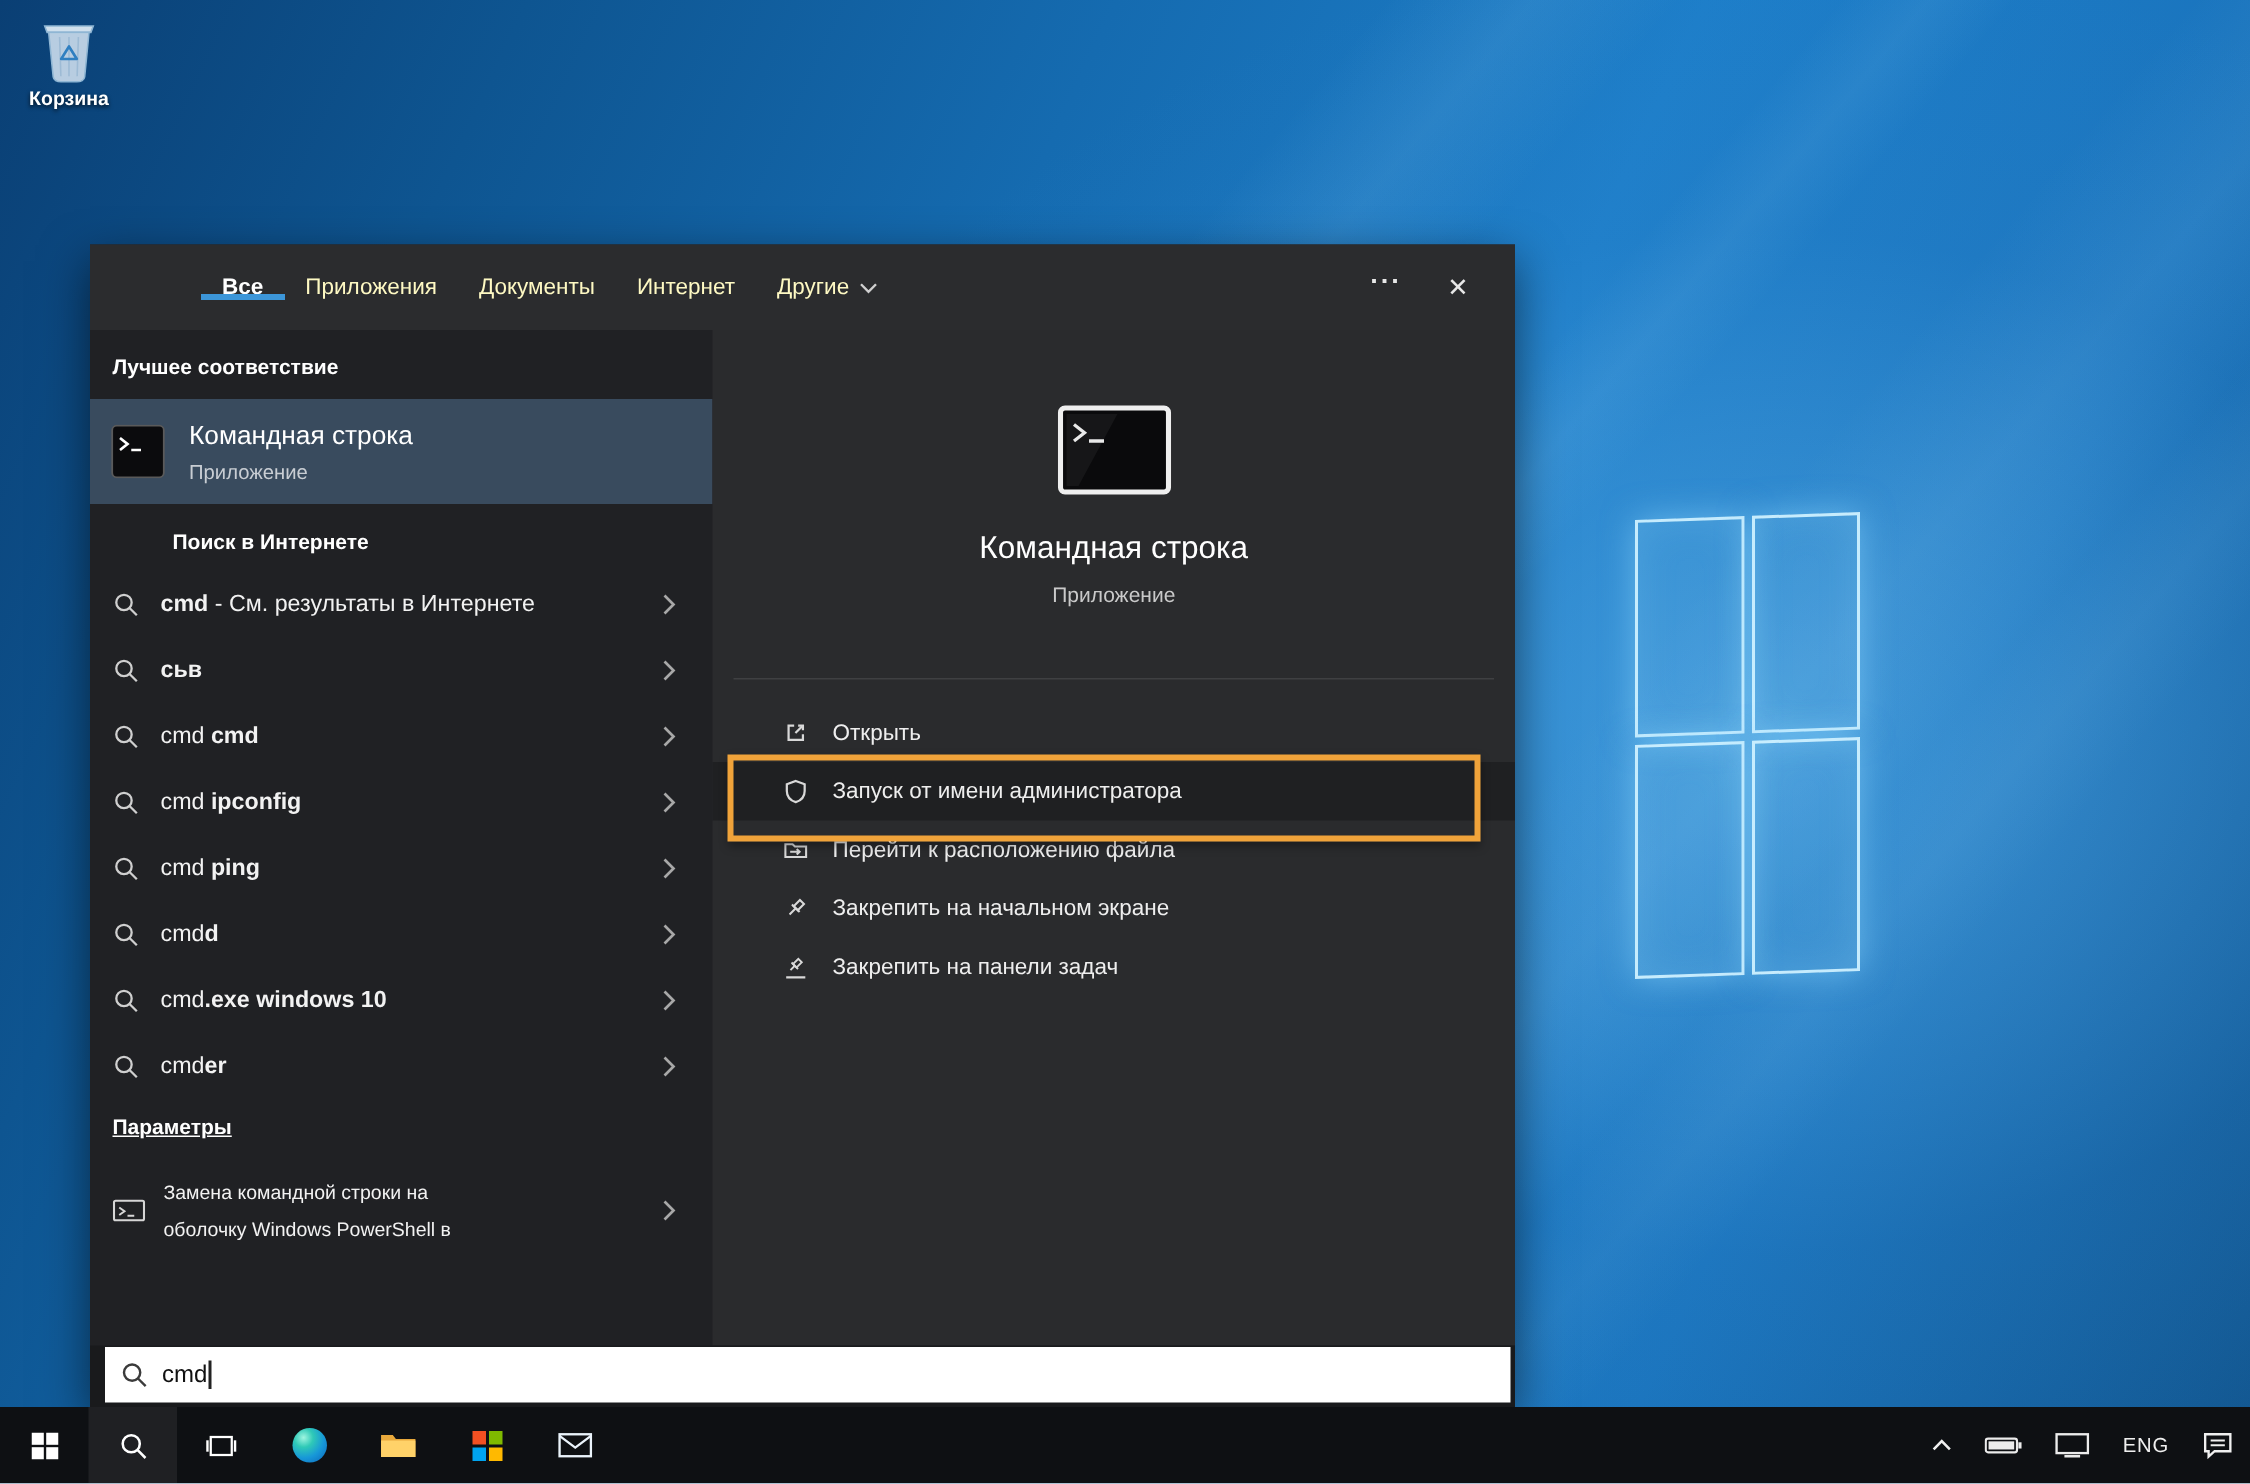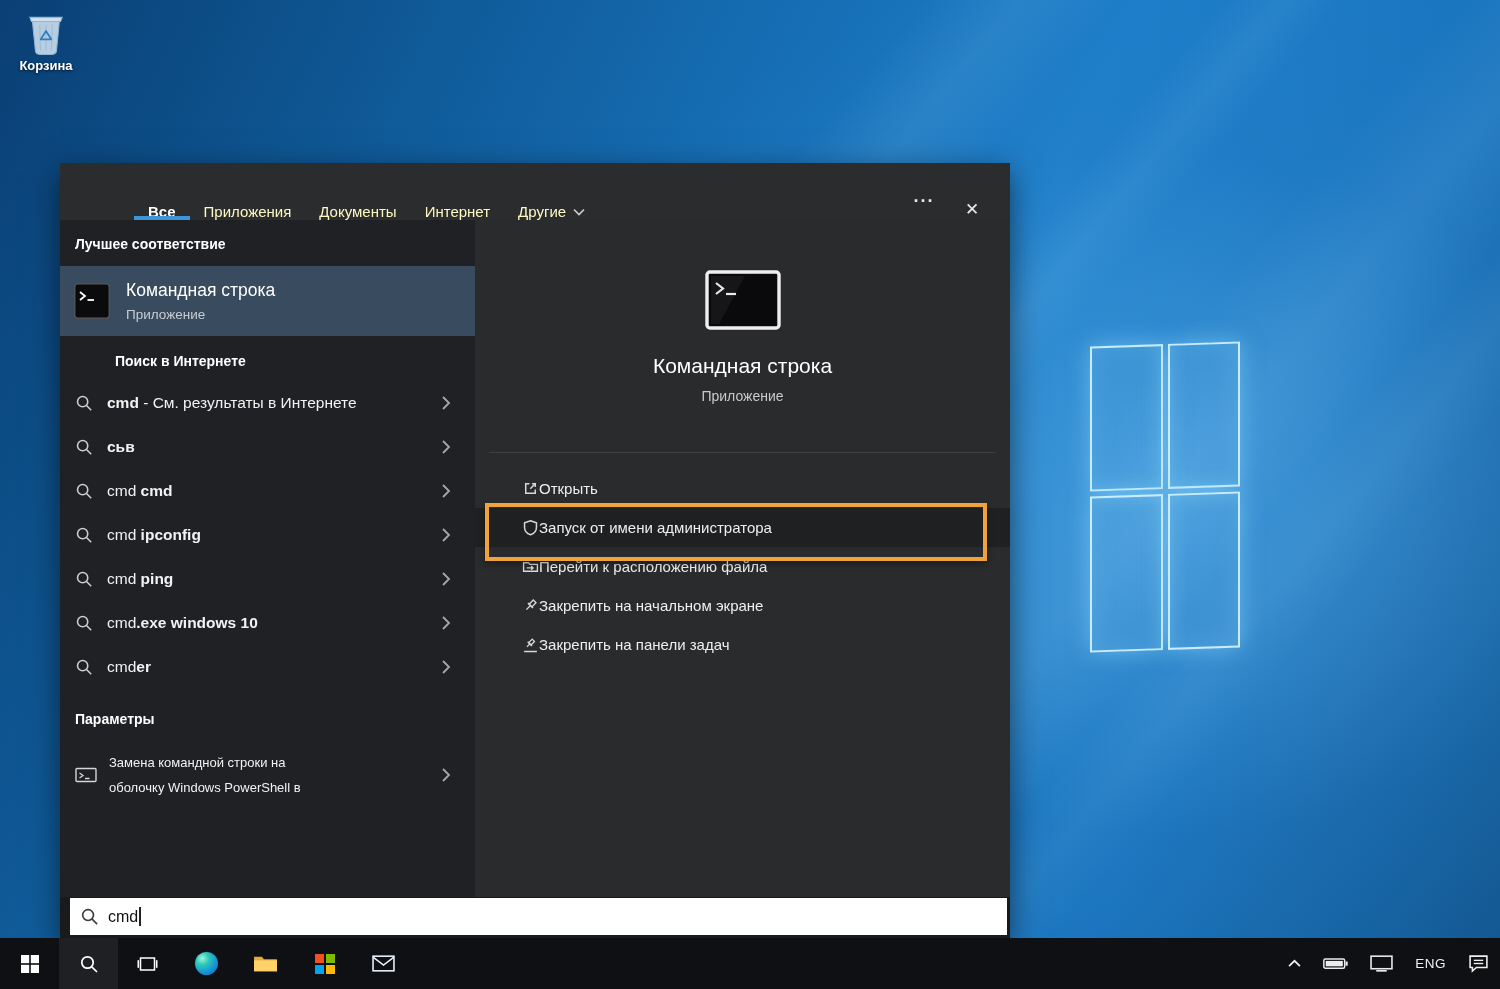--- a/index.html
+++ b/index.html
@@ -27,39 +27,39 @@
 
   
   .recycle { position:absolute; left:14px; top:8px; width:64px; text-align:center; cursor:pointer;font-weight:bold; }
   .recycle .lbl { display:block; margin-top:2px; color:#fff; font-size:13px;
     text-shadow:0 1px 3px rgba(0,0,0,.75); }
 
   
   .flyout { position:absolute; left:60px; top:163px; width:950px; height:775px;
     background:#202124; box-shadow:0 10px 30px rgba(0,0,0,.55); color:#fff; }
 
-  .tabbar { height:57px; background:#2b2c2e; display:flex; align-items:flex-end; padding-left:74px; }
+  .tabbar { height:57px; background:#2b2c2e; display:flex; align-items:center; padding-left:74px; }
   .tab { position:relative; display:flex; align-items:center; gap:7px; padding:0 14px;
     color:#fef9c3; font-size:15px; cursor:pointer; }
   .tab.active { color:#fff; font-weight:700; }
   .tab.active::after { content:""; position:absolute; left:0; right:0; bottom:0; height:4px; background:#3c96d9; }
   .tab .dchev { color:#cfcfcf; display:flex; }
   .tab-spacer { flex:1; }
   .tb-top-btn { width:48px; display:flex; align-items:center; justify-content:center;
     color:#e8e8e8; font-size:18px; cursor:pointer; }
   .tb-top-btn.close { margin-right:14px; font-size:17px; }
   .tb-top-btn.more { letter-spacing:1px; font-weight:700; padding-bottom:8px; }
 
   .flyout-body { display:flex; height:677px; }
 
   
   .leftcol { width:415px; background:#202124; }
   .sec-h { margin:16px 0 0 15px; font-size:14px; font-weight:700; color:#fff; }
   .sec-h.web { margin-top:17px;padding-left:40px; }
-  .sec-h.params { margin-top:22px; }
+  .sec-h.params { margin-top:10px;text-decoration:underline; }
   .best { margin-top:14px; height:70px; background:#394b5e; display:flex; align-items:center;
     padding-left:14px; gap:16px; cursor:pointer; }
   .best .bm-title { font-size:17.5px; color:#fff; }
   .best .bm-sub { font-size:13.5px; color:#c8cdd3; margin-top:6px; }
   .sugg-list { margin-top:12px; }
   .sugg-row { height:44px; display:flex; align-items:center; padding:0 24px 0 15px;
     font-size:15.5px; color:#f2f2f2; cursor:pointer; }
   .sugg-row .icon16 { width:18px; height:18px; color:#cfcfcf; margin-right:14px; flex:none; }
   .sugg-text { flex:1; white-space:pre; }
   .sugg-text .b { font-weight:700; }
@@ -69,21 +69,21 @@
   .settings-row .icon22 { width:22px; height:18px; color:#d6d6d6; margin-right:12px; flex:none; }
   .settings-text { flex:1; font-size:13px; line-height:25px; color:#f2f2f2; }
 
   
   .preview { flex:1; background:#2a2b2d; position:relative; padding-top:50px; }
   .pv-icon { width:76px; height:60px; margin:0 auto; display:block; }
   .pv-title { text-align:center; margin-top:24px; font-size:21px; color:#fff; }
   .pv-sub { text-align:center; margin-top:10px; font-size:14px; color:#c9c9c9; }
   .pv-div { margin:48px 14px 0 14px; border-top:1px solid #3f4042; }
   .actions { margin-top:16px; }
-  .action-row { height:39px; display:flex; align-items:center; padding-left:47px; 
+  .action-row { height:39px; display:flex; align-items:center; padding-left:47px; gap:16px;
     font-size:15px; color:#eeeeee; cursor:pointer; }
   .action-row.hl { background:#1f2022; }
   .action-row .icon16 { width:17px; height:17px; color:#d8d8d8; flex:none; }
   .anno-box { position:absolute; left:10px; top:283px; width:502px; height:58px;
     border:4px solid #f0a33a; box-shadow:0 3px 6px rgba(0,0,0,.35); pointer-events:none; }
 
   
   .query-strip { height:41px; background:#191a1c; position:relative; }
   .query-box { position:absolute; left:10px; right:3px; top:1px; height:37px; background:#ffffff;
     display:flex; align-items:center; padding-left:10px; cursor:text; }
@@ -306,20 +306,33 @@
                 </svg>
               </span>
             <span class="sugg-text"><span>cmd</span><span class="b"> ping</span><span></span></span>
             <span class="chev">
                 <svg width="10" height="16">
                   <use href="#i-chev-r"></use>
                 </svg>
               </span>
           </div>
 
+          <div class="sugg-row">
+            <span class="icon16">
+                <svg width="18" height="18">
+                  <use href="#i-mag"></use>
+                </svg>
+              </span>
+            <span class="sugg-text"><span>cmd</span><span class="b">d</span><span></span></span>
+            <span class="chev">
+                <svg width="10" height="16">
+                  <use href="#i-chev-r"></use>
+                </svg>
+              </span>
+          </div>
 
           <div class="sugg-row">
             <span class="icon16">
                 <svg width="18" height="18">
                   <use href="#i-mag"></use>
                 </svg>
               </span>
             <span class="sugg-text"><span>cmd</span><span class="b">.exe windows 10</span><span></span></span>
             <span class="chev">
                 <svg width="10" height="16">

